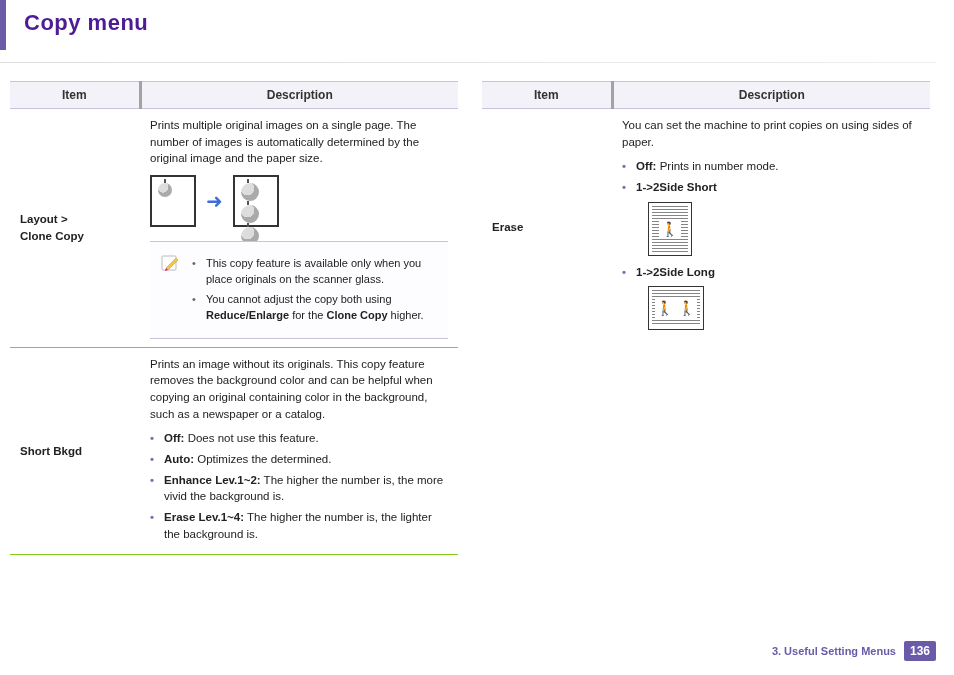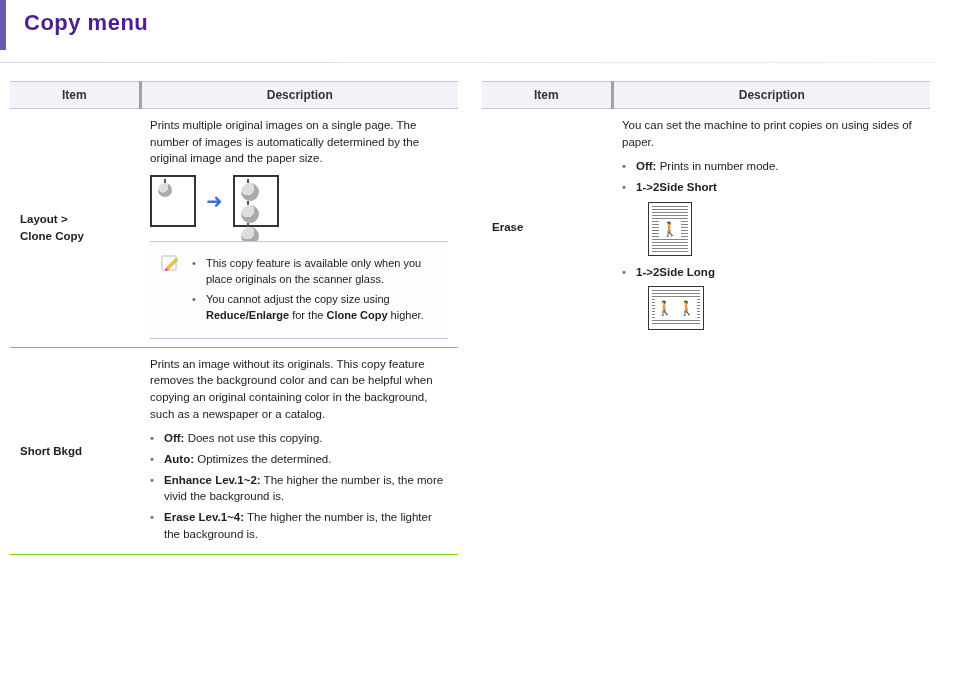--- a/index.html
+++ b/index.html
@@ -85,32 +85,32 @@
               </div>
               <div class="note">
                 <svg class="nicon" width="20" height="20" viewBox="0 0 20 20">
                     <rect x="2" y="4" width="14" height="14" rx="1" fill="#fff" stroke="#bbb"></rect>
                     <path d="M6 16 L16 6 L18 8 L8 18 Z" fill="#f4c542" stroke="#c49a1a" stroke-width=".5"></path>
                     <path d="M6 16 L8 18 L5 19 Z" fill="#f08"></path>
                   </svg>
                 <ul>
                   <li><span>This copy feature is available only when you place originals on the scanner glass.</span></li>
                   <li>
-                    <span>You cannot adjust the copy size using </span><span class="b">Reduce/Enlarge</span><span> for the </span><span class="b">Clone Copy</span><span> higher.</span>
+                    <span>You cannot adjust the copy both using </span><span class="b">Reduce/Enlarge</span><span> for the </span><span class="b">Clone Copy</span><span> higher.</span>
                   </li>
                 </ul>
               </div>
             </td>
           </tr>
           <tr>
             <td class="item">Short Bkgd</td>
             <td>
               <p>Prints an image without its originals. This copy feature removes the background color and can be helpful when copying an original containing color in the background, such as a newspaper or a catalog.</p>
               <ul class="opts">
-                <li><span class="b">Off:</span><span> Does not use this copying.</span></li>
+                <li><span class="b">Off:</span><span> Does not use this feature.</span></li>
                 <li><span class="b">Auto:</span><span> Optimizes the determined.</span></li>
                 <li><span class="b">Enhance Lev.1~2:</span><span> The higher the number is, the more vivid the background is.</span></li>
                 <li><span class="b">Erase Lev.1~4:</span><span> The higher the number is, the lighter the background is.</span></li>
               </ul>
             </td>
           </tr>
         </tbody>
       </table>
     </div>
 
@@ -149,13 +149,17 @@
                   </div>
                 </li>
               </ul>
             </td>
           </tr>
         </tbody>
       </table>
     </div>
   </div>
 
+  <div class="footer">
+    <span class="chap">3.  Useful Setting Menus</span>
+    <span class="pn">136</span>
+  </div>
 </div>
 
 </body></html>

